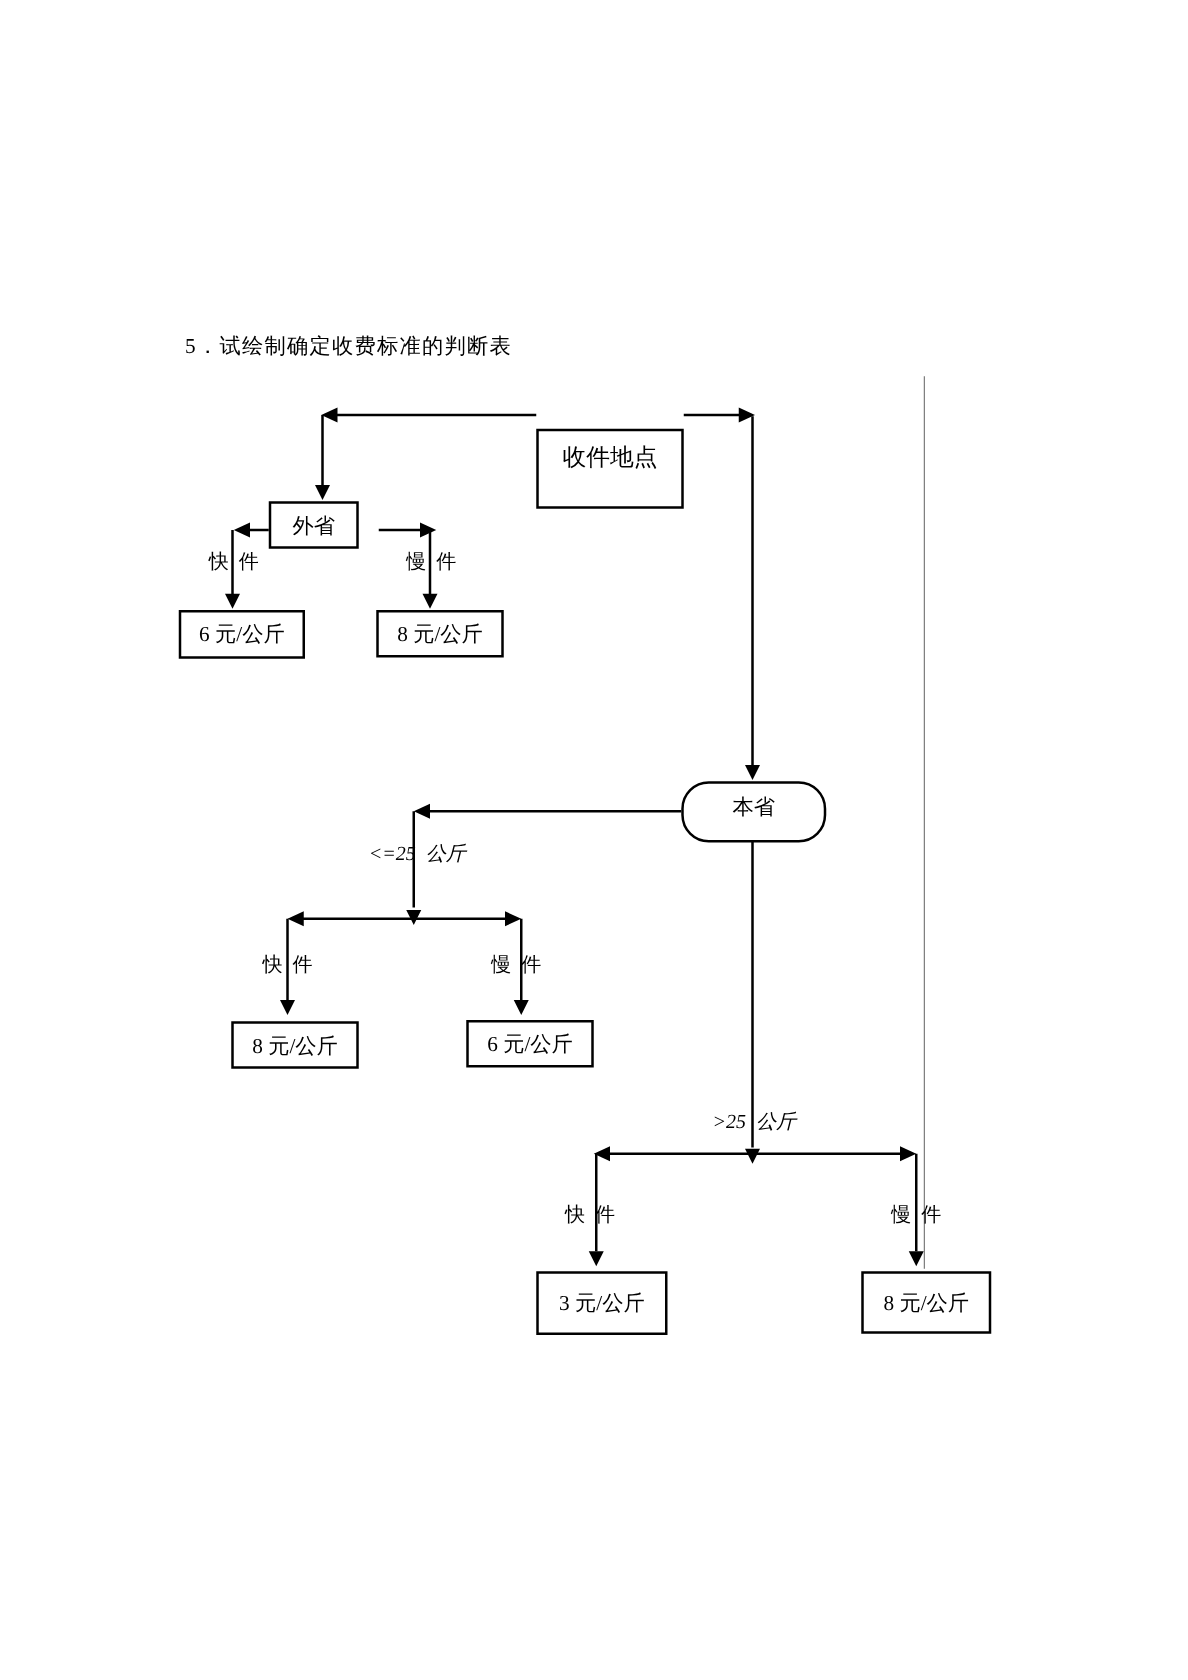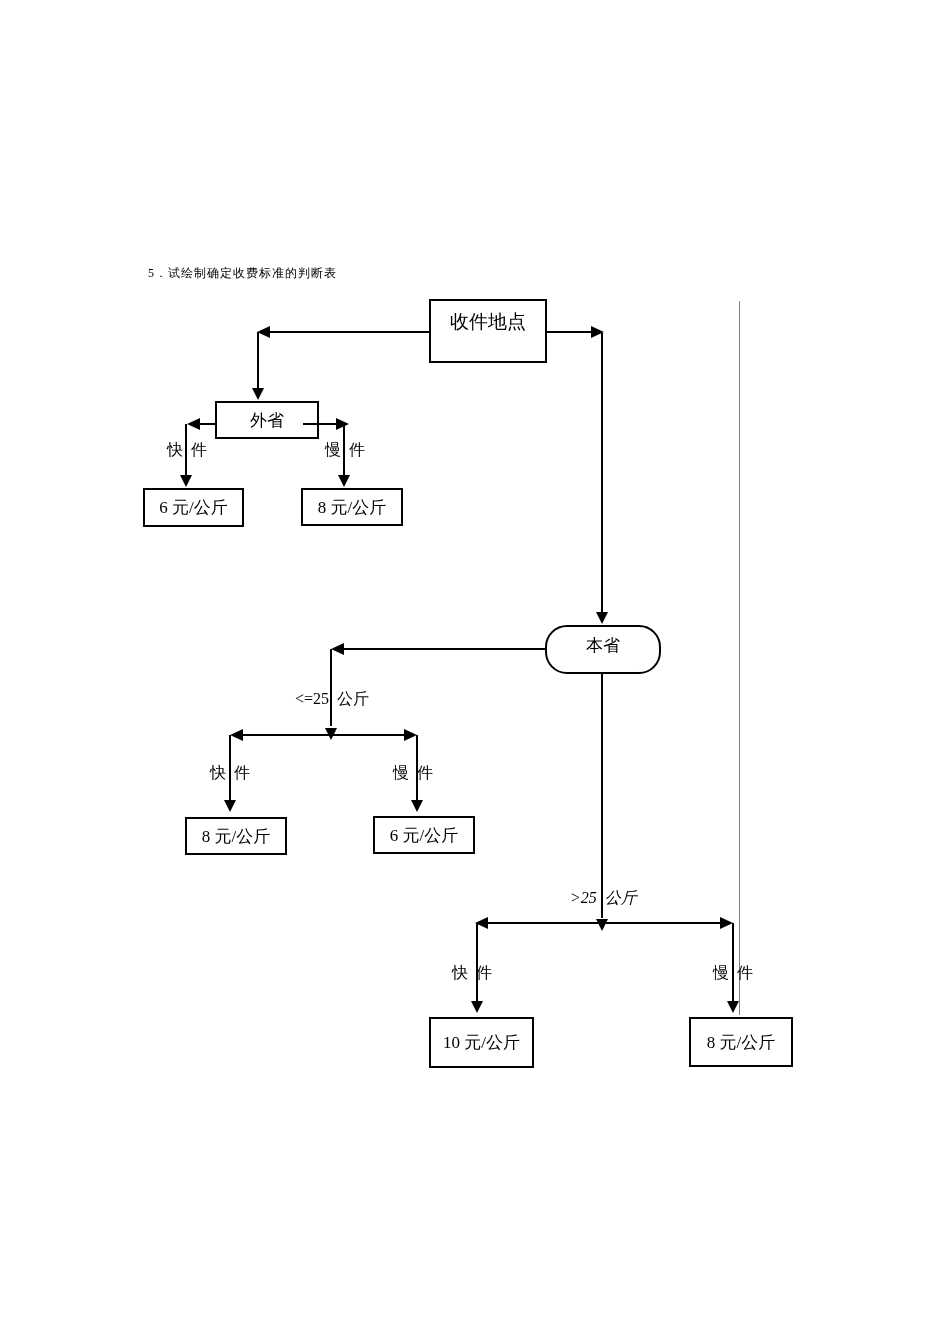--- a/index.html
+++ b/index.html
@@ -6,36 +6,36 @@
   #page{
     position:relative;
     width:950px;height:1344px;
     background:#ffffff;
     font-family:"Liberation Serif","DejaVu Serif",serif;
     color:#000;
     overflow:hidden;
   }
   .title{
     position:absolute;
-    font-size:12px;
+    font-size:17px;
     letter-spacing:1px;
     white-space:pre;
   }
   .node{
     position:absolute;
     border:2px solid #000;
     background:#ffffff;
     display:flex;
     align-items:center;
     justify-content:center;
     font-size:17px;
     box-sizing:border-box;
     white-space:pre;
   }
-  .node.top-align{align-items:flex-start;padding-top:8px;}
+  .node.top-align{align-items:flex-start;padding-top:8px;margin-top:44px;}
   .node.up-shift{padding-bottom:8px;border-radius:22px;}
   .edge-label{
     position:absolute;
     font-size:16px;
     white-space:pre;
     word-spacing:4px;
     line-height:1;
   }
   .hline,.vline{position:absolute;background:#000;}
   .hline{height:2px;}
@@ -60,21 +60,21 @@
   <div class="hline" style="left:262px;top:331px;width:167px;"></div>
   <div class="ah ah-left" style="left:257px;top:326px;"></div>
   <div class="vline" style="left:257px;top:332px;height:57px;"></div>
   <div class="ah ah-down" style="left:252px;top:388px;"></div>
 
   <div class="hline" style="left:547px;top:331px;width:45px;"></div>
   <div class="ah ah-right" style="left:591px;top:326px;"></div>
   <div class="vline" style="left:601px;top:333px;height:280px;"></div>
   <div class="ah ah-down" style="left:596px;top:612px;"></div>
 
-  <div class="node" style="left:215px;top:401px;width:104px;height:38px;">外省</div>
+  <div class="node" style="left:215px;top:401px;width:72px;height:38px;">外省</div>
 
   <div class="hline" style="left:196px;top:423px;width:19px;"></div>
   <div class="ah ah-left" style="left:187px;top:418px;"></div>
   <div class="vline" style="left:185px;top:424px;height:52px;"></div>
   <div class="ah ah-down" style="left:180px;top:475px;"></div>
   <div class="edge-label" style="left:167px;top:442px;">快 件</div>
   <div class="node" style="left:143px;top:488px;width:101px;height:39px;">6 元/公斤</div>
 
   <div class="hline" style="left:303px;top:423px;width:40px;"></div>
   <div class="ah ah-right" style="left:336px;top:418px;"></div>
@@ -82,21 +82,21 @@
   <div class="ah ah-down" style="left:338px;top:475px;"></div>
   <div class="edge-label" style="left:325px;top:442px;">慢 件</div>
   <div class="node" style="left:301px;top:488px;width:102px;height:38px;">8 元/公斤</div>
 
   <div class="node up-shift" style="left:545px;top:625px;width:116px;height:49px;">本省</div>
 
   <div class="hline" style="left:338px;top:648px;width:207px;"></div>
   <div class="ah ah-left" style="left:331px;top:643px;"></div>
   <div class="vline" style="left:330px;top:649px;height:77px;"></div>
   <div class="ah ah-down" style="left:325px;top:728px;"></div>
-  <div class="edge-label" style="left:295px;top:691px;">&lt;=25 公斤</div>
+  <div class="edge-label" style="left:295px;top:676px;font-style:italic;">&lt;=25 公斤</div>
 
   <div class="hline" style="left:236px;top:734px;width:175px;"></div>
   <div class="ah ah-left" style="left:230px;top:729px;"></div>
   <div class="ah ah-right" style="left:404px;top:729px;"></div>
 
   <div class="vline" style="left:229px;top:735px;height:65px;"></div>
   <div class="ah ah-down" style="left:224px;top:800px;"></div>
   <div class="edge-label" style="left:210px;top:765px;">快 件</div>
   <div class="node" style="left:185px;top:817px;width:102px;height:38px;">8 元/公斤</div>
 
@@ -109,20 +109,20 @@
   <div class="ah ah-down" style="left:596px;top:919px;"></div>
   <div class="edge-label" style="left:570px;top:890px;font-style:italic;">&gt;25 公斤</div>
 
   <div class="hline" style="left:481px;top:922px;width:246px;"></div>
   <div class="ah ah-left" style="left:475px;top:917px;"></div>
   <div class="ah ah-right" style="left:720px;top:917px;"></div>
 
   <div class="vline" style="left:476px;top:923px;height:78px;"></div>
   <div class="ah ah-down" style="left:471px;top:1001px;"></div>
   <div class="edge-label" style="left:452px;top:965px;">快 件</div>
-  <div class="node" style="left:429px;top:1017px;width:105px;height:51px;">10 元/公斤</div>
+  <div class="node" style="left:429px;top:1017px;width:105px;height:51px;">3 元/公斤</div>
 
   <div class="vline" style="left:732px;top:923px;height:78px;"></div>
   <div class="ah ah-down" style="left:727px;top:1001px;"></div>
   <div class="edge-label" style="left:713px;top:965px;">慢 件</div>
   <div class="node" style="left:689px;top:1017px;width:104px;height:50px;">8 元/公斤</div>
 
 </div>
 
 </body></html>

